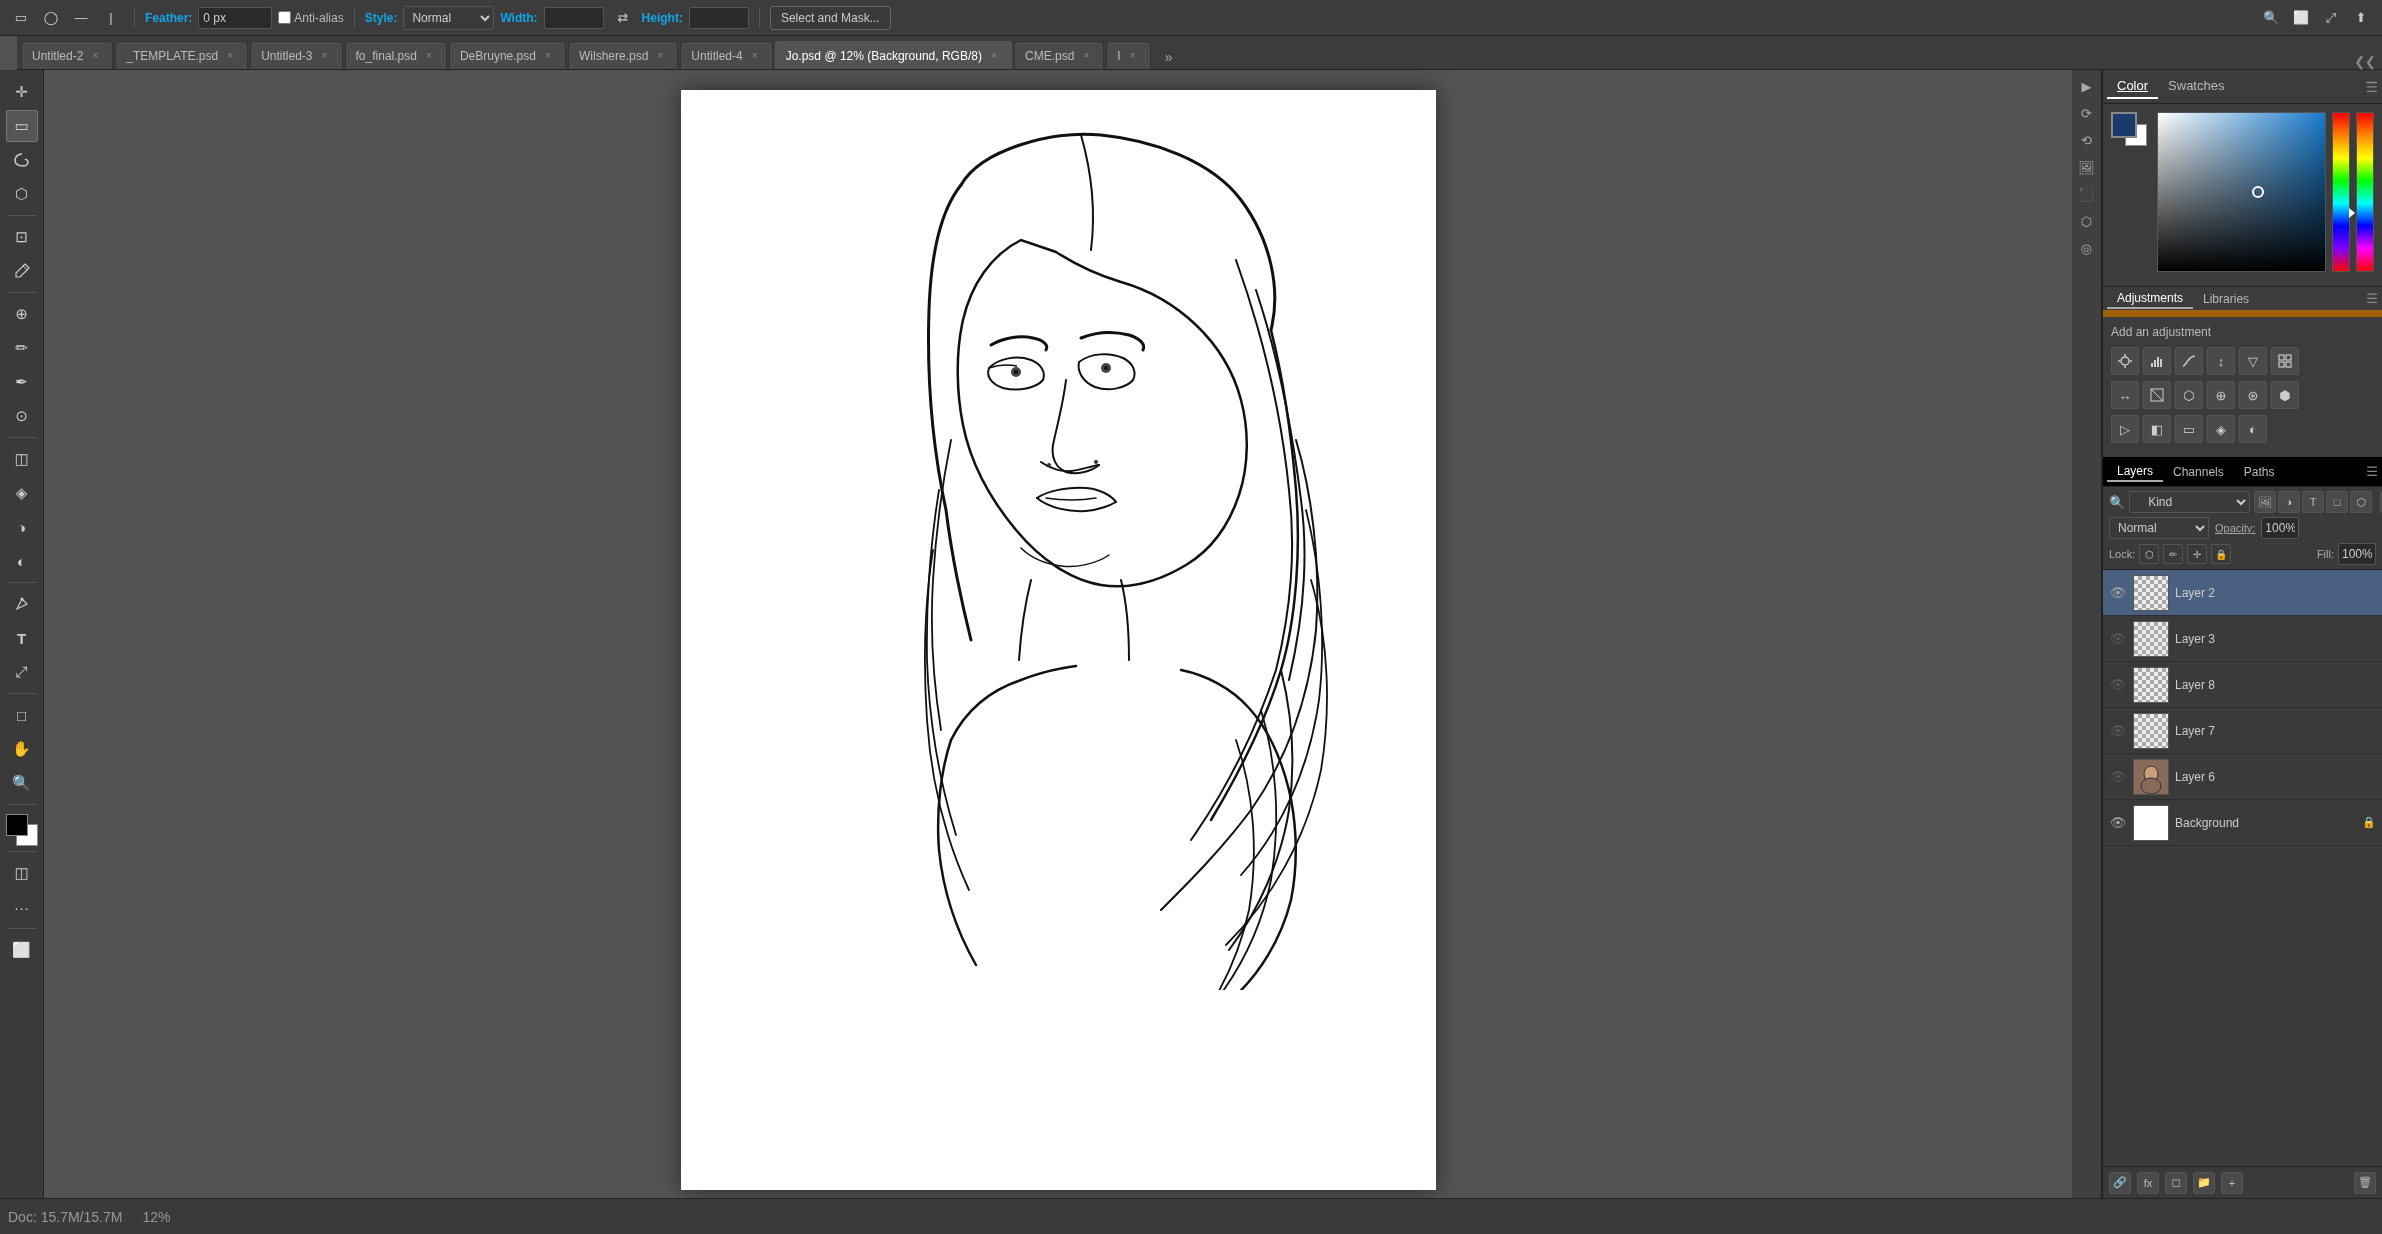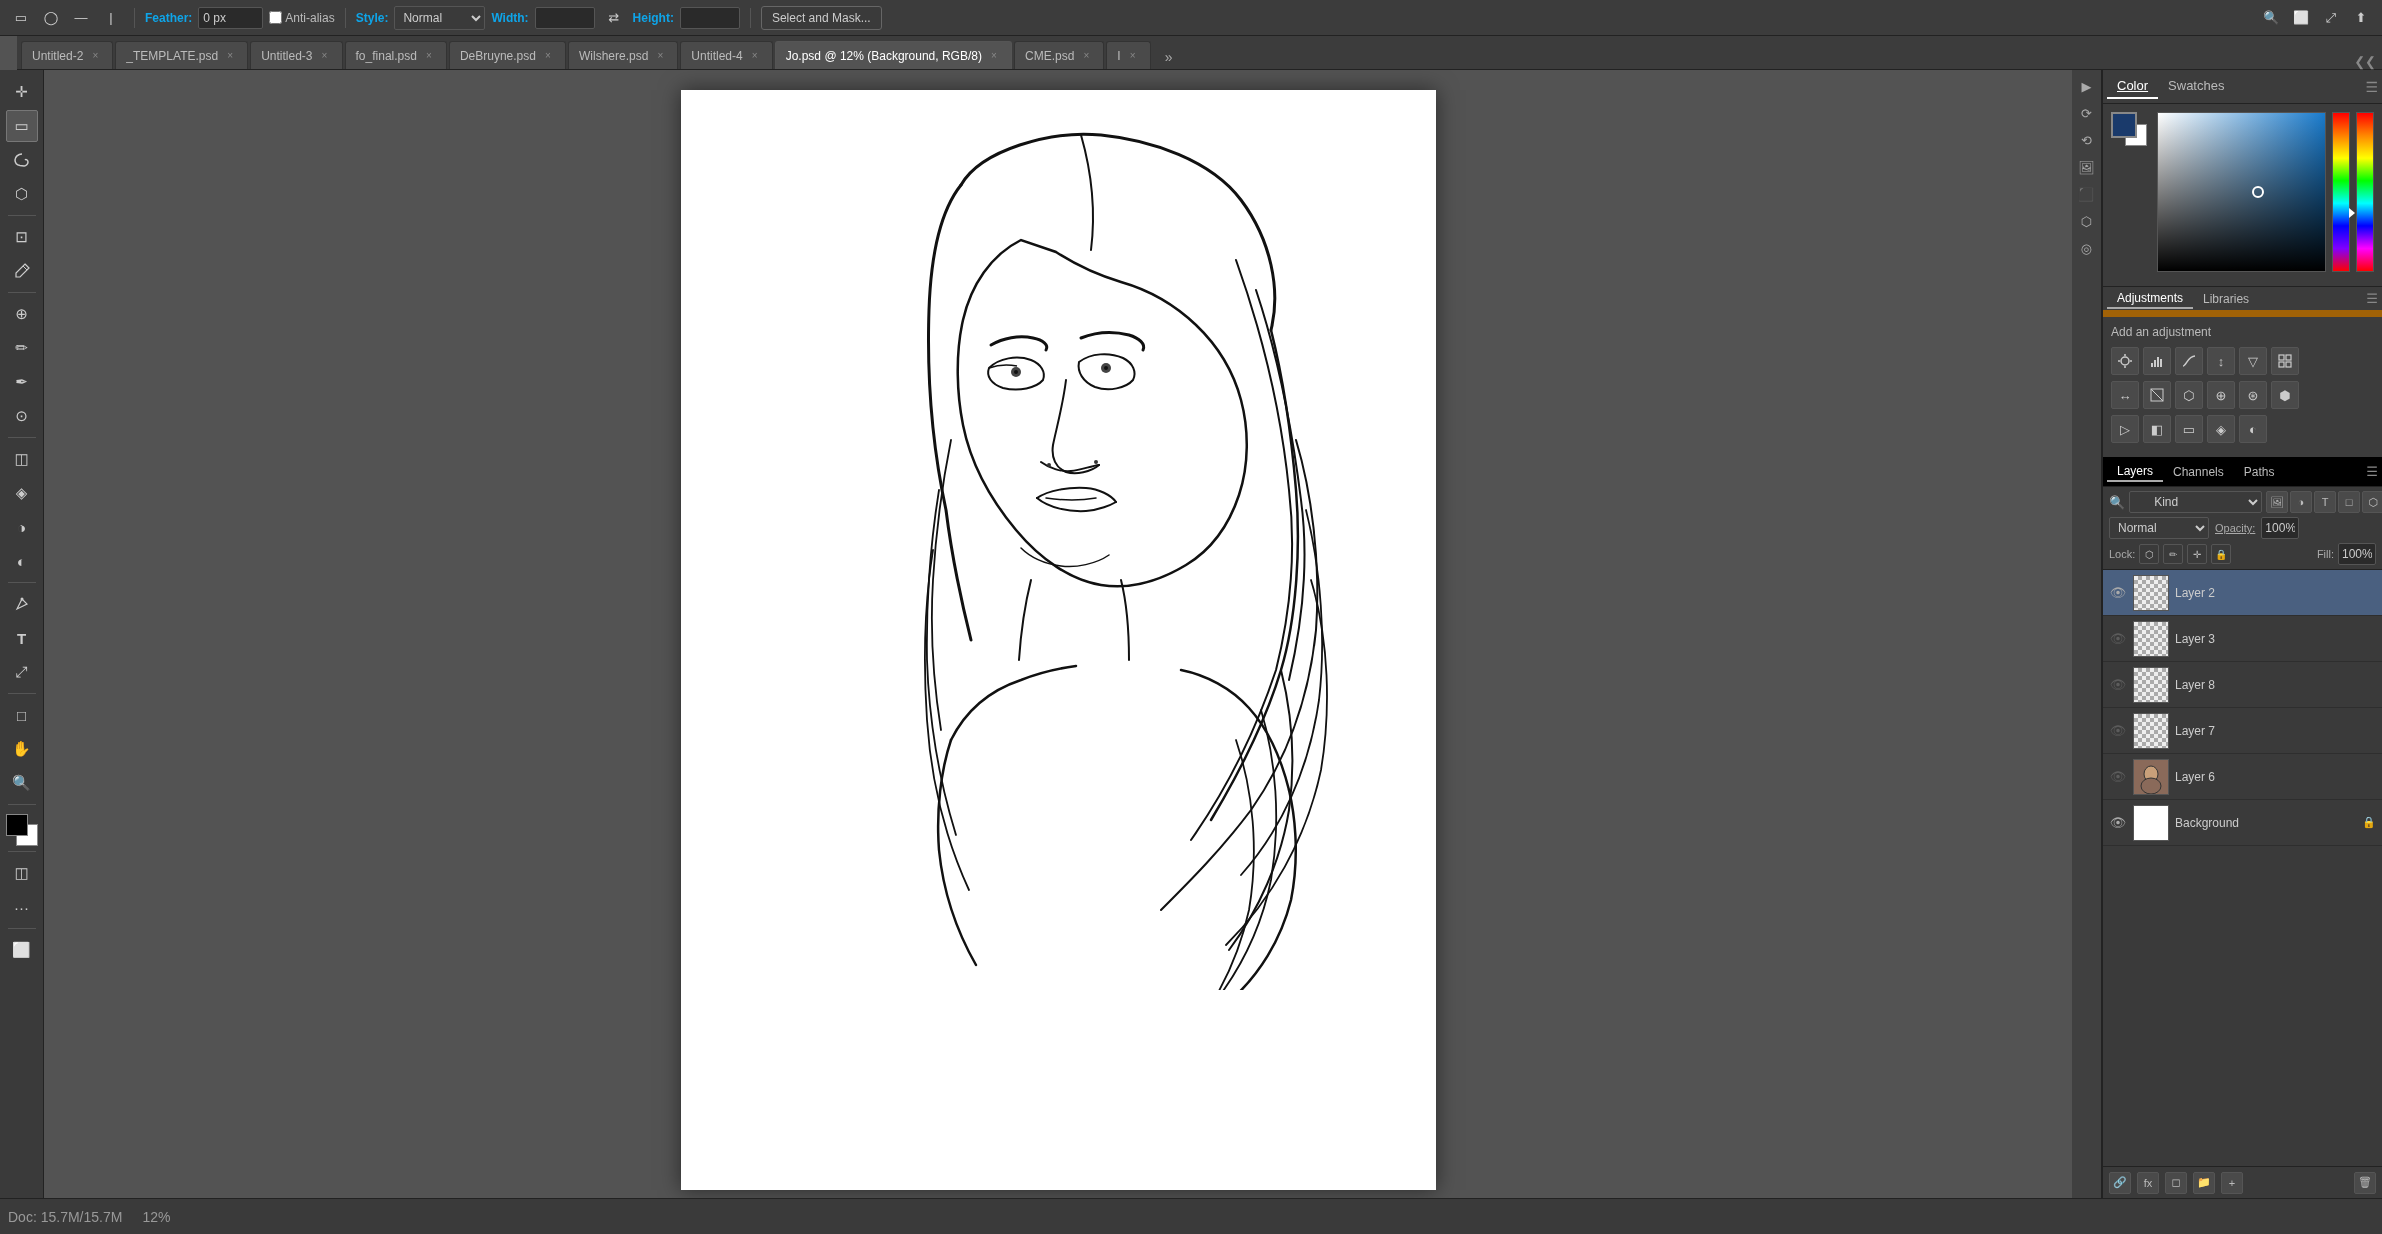--- a/index.html
+++ b/index.html
@@ -55,21 +55,21 @@
       font-size: 12px;
       font-weight: bold;
     }
     .toolbar-input {
       background: #2a2a2a;
       border: 1px solid #555;
       color: #ccc;
       height: 22px;
       padding: 0 4px;
       font-size: 12px;
-      width: 65px;
+      width: 74px;
       border-radius: 2px;
     }
     .toolbar-select {
       background: #3a3a3a;
       border: 1px solid #555;
       color: #ccc;
       height: 24px;
       padding: 0 4px;
       font-size: 12px;
       border-radius: 2px;
@@ -402,21 +402,21 @@
       font-size: 13px;
     }
     .layers-filter-select {
       flex: 1;
       background: #3a3a3a;
       border: 1px solid #555;
       color: #ccc;
       height: 22px;
       font-size: 12px;
       border-radius: 2px;
-      padding: 0 20px;
+      padding: 0 14px;
     }
     .layers-filter-icons {
       display: flex;
       gap: 2px;
     }
     .layers-filter-btn {
       width: 22px;
       height: 22px;
       background: #4a4a4a;
       border: 1px solid #555;

